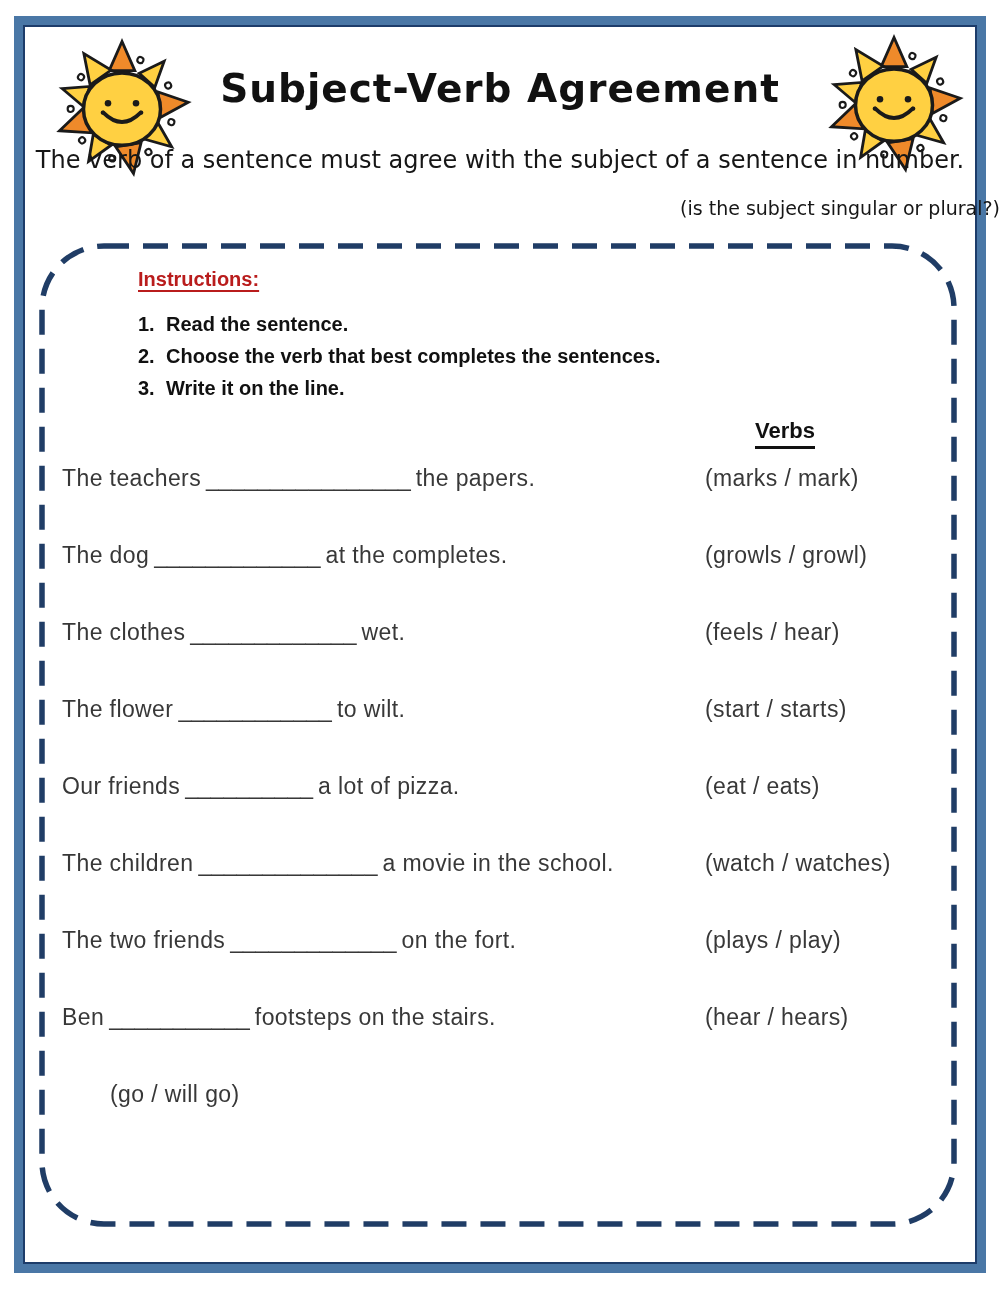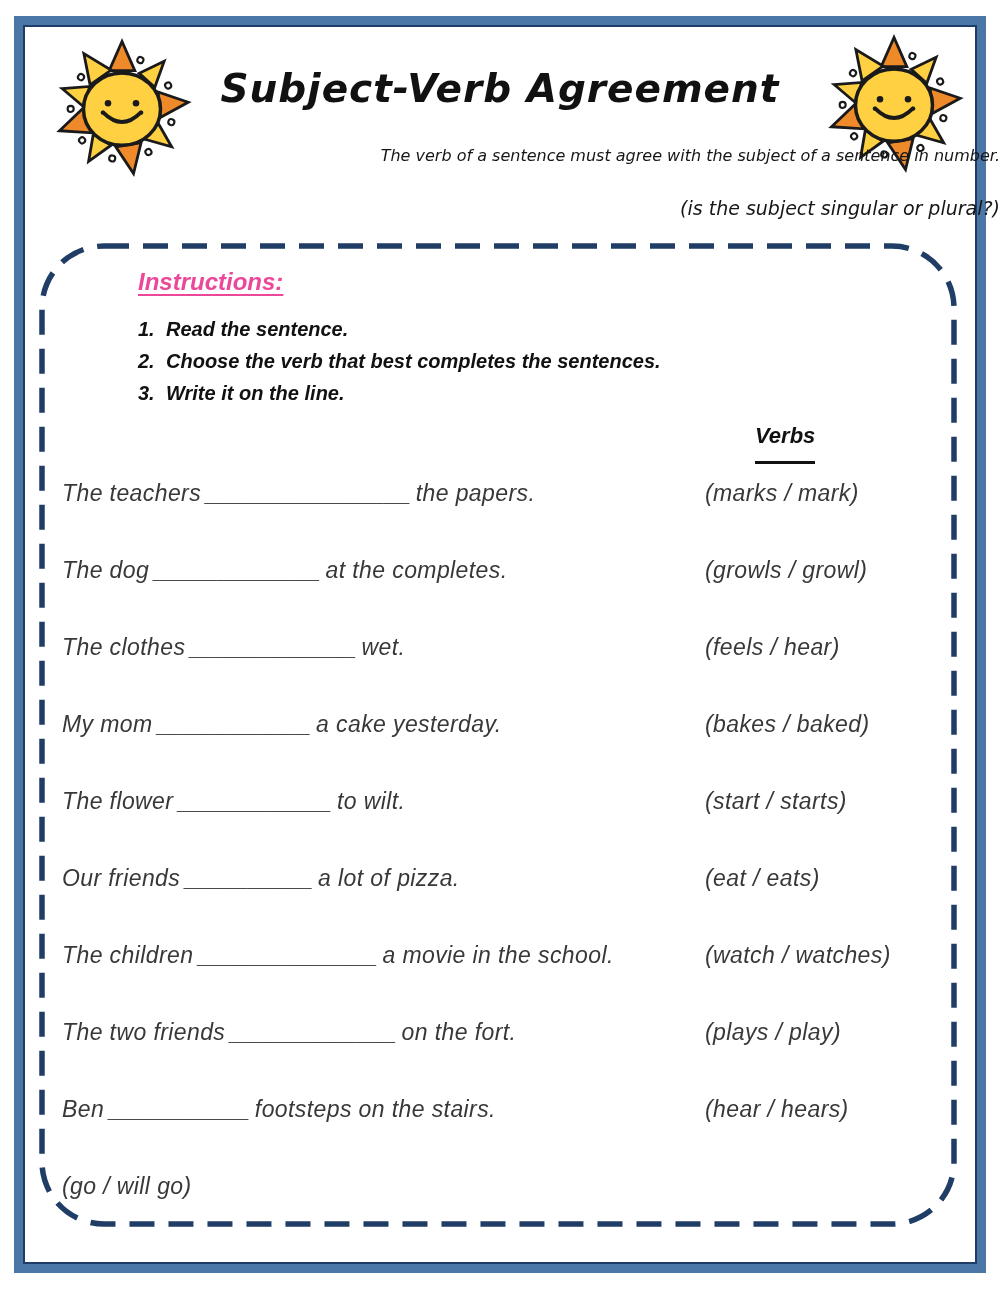--- a/index.html
+++ b/index.html
@@ -1,53 +1,53 @@
 <!DOCTYPE html>
 <html><head>
 <meta charset="utf-8">
 <style>
   html,body{margin:0;padding:0;background:#ffffff;}
   .page{position:relative;width:1000px;height:1291px;background:#ffffff;overflow:hidden;
-        font-family:"Liberation Sans",sans-serif;font-style:italic;}
+        font-family:"Liberation Sans",sans-serif;}
   .frame{position:absolute;left:14px;top:16px;right:14px;bottom:18px;
          border:9px solid #4a77a6;box-shadow:inset 0 0 0 2px #1d3c6a;}
   
   .title{position:absolute;top:66px;left:0;width:100%;text-align:center;
          font-family:"DejaVu Sans",sans-serif;font-weight:700;font-size:39px;
          letter-spacing:1px;color:#111;}
-  .subtitle{position:absolute;top:146px;left:0;width:100%;text-align:right;
-            font-family:"DejaVu Sans",sans-serif;font-size:16px;color:#161616;}
+  .subtitle{position:absolute;top:146px;left:0;width:100%;text-align:center;
+            font-family:"DejaVu Sans",sans-serif;font-size:24px;color:#161616;}
   .subtitle2{position:absolute;top:197px;left:0;width:100%;text-align:right;
              font-family:"DejaVu Sans",sans-serif;font-size:19px;color:#161616;}
   .sun{position:absolute;width:140px;height:140px;}
   .sun-left{left:52px;top:38px;}
   .sun-right{left:824px;top:34px;}
   
   .dashbox{position:absolute;left:38px;top:242px;width:920px;height:986px;}
   .dashbox > svg.border-svg{position:absolute;left:0;top:0;width:100%;height:100%;}
   .box-content{position:relative;padding:26px 13px 0 24px;}
   .instructions{margin-left:76px;color:#111;}
-  .ins-heading{font-size:24px;font-weight:700;text-decoration:underline;
-               text-decoration-thickness:2px;text-underline-offset:4px;color:#ec4899;}
+  .ins-heading{font-size:20px;font-weight:700;text-decoration:underline;
+               text-decoration-thickness:2px;text-underline-offset:4px;color:#b91c1c;}
   .ins-list{margin-top:22px;}
   .ins-item{display:flex;margin-top:9px;font-size:20px;font-weight:700;color:#111;}
   .ins-num{width:28px;flex:none;}
   
   .verbs-row{display:flex;margin-top:18px;}
   .verbs-spacer{flex:1;}
   .verbs-col{width:240px;flex:none;}
   .verbs-heading{display:inline-block;margin-left:50px;font-size:22px;font-weight:700;
-                 color:#111;border-bottom:3px solid #111;padding-bottom:12px;}
+                 color:#111;border-bottom:3px solid #111;padding-bottom:2px;}
   
   .rows{margin-top:16px;}
   .exercise-row{display:flex;align-items:flex-end;margin-bottom:50px;
                 font-size:23px;letter-spacing:0.4px;color:#383838;line-height:27px;}
   .sentence{flex:1;white-space:nowrap;overflow:hidden;}
   .blank{margin:0 5px;letter-spacing:0;}
-  .verb{width:240px;flex:none;}
+  .verb{width:240px;flex:none;margin-left:48px;}
 </style>
 </head>
 <body>
 
 <div class="page">
   <div class="frame"></div>
 
   <svg class="sun sun-left" viewBox="0 0 120 120">
     <g stroke="#1a1a1a" stroke-width="2.4">
       <g>
@@ -162,24 +162,20 @@
         <div class="exercise-row">
           <div class="sentence"><span>The dog</span><span class="blank">_____________</span><span>at the completes.</span></div>
           <div class="verb">(growls / growl)</div>
         </div>
 
         <div class="exercise-row">
           <div class="sentence"><span>The clothes</span><span class="blank">_____________</span><span>wet.</span></div>
           <div class="verb">(feels / hear)</div>
         </div>
 
-        <div class="exercise-row">
-          <div class="sentence"><span>My mom</span><span class="blank">____________</span><span>a cake yesterday.</span></div>
-          <div class="verb">(bakes / baked)</div>
-        </div>
 
         <div class="exercise-row">
           <div class="sentence"><span>The flower</span><span class="blank">____________</span><span>to wilt.</span></div>
           <div class="verb">(start / starts)</div>
         </div>
 
         <div class="exercise-row">
           <div class="sentence"><span>Our friends</span><span class="blank">__________</span><span>a lot of pizza.</span></div>
           <div class="verb">(eat / eats)</div>
         </div>

